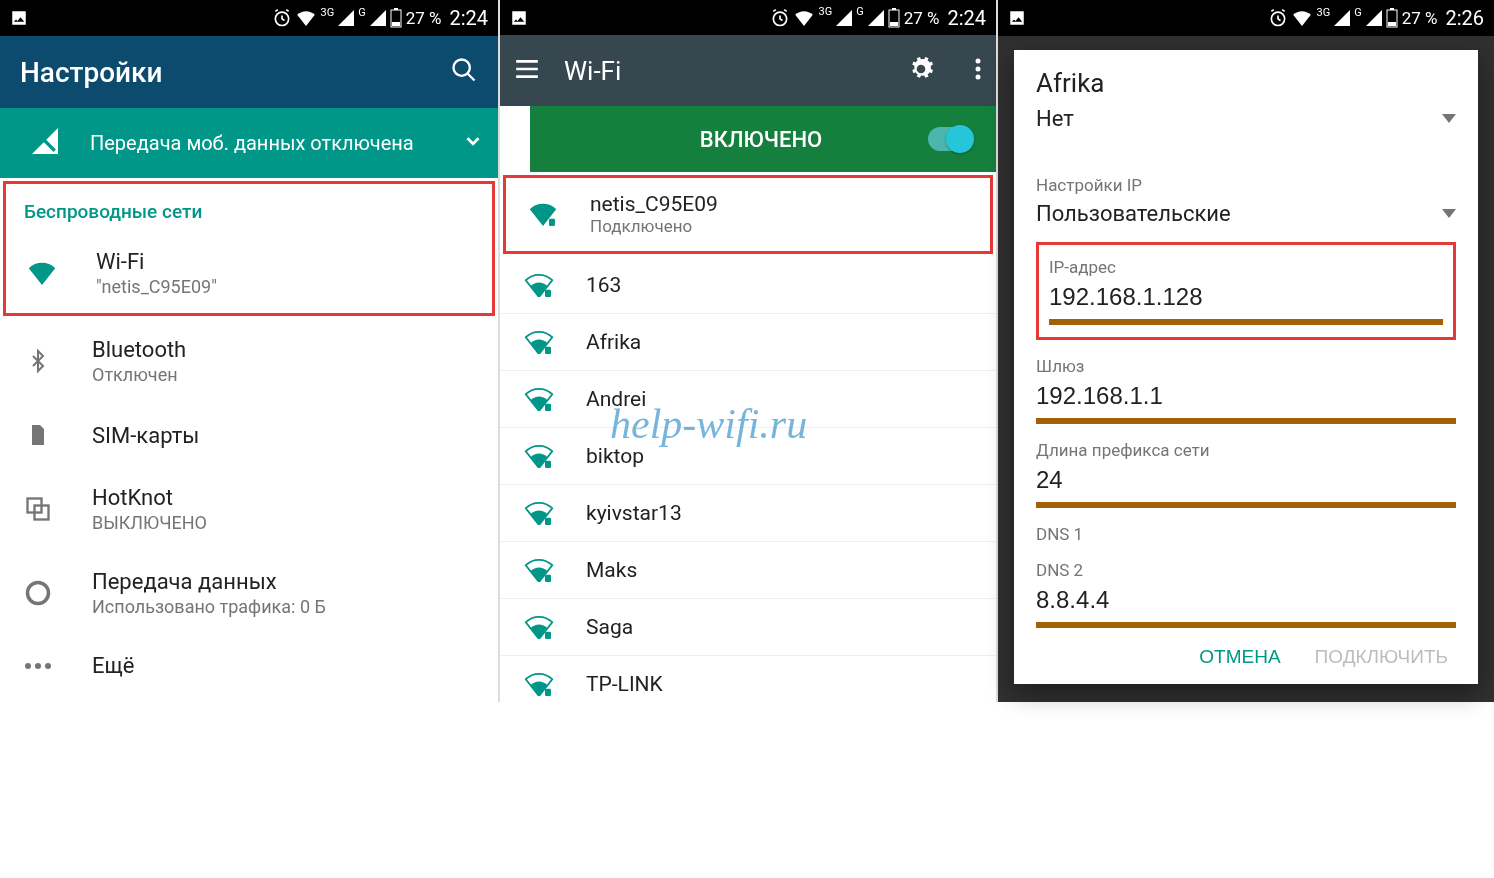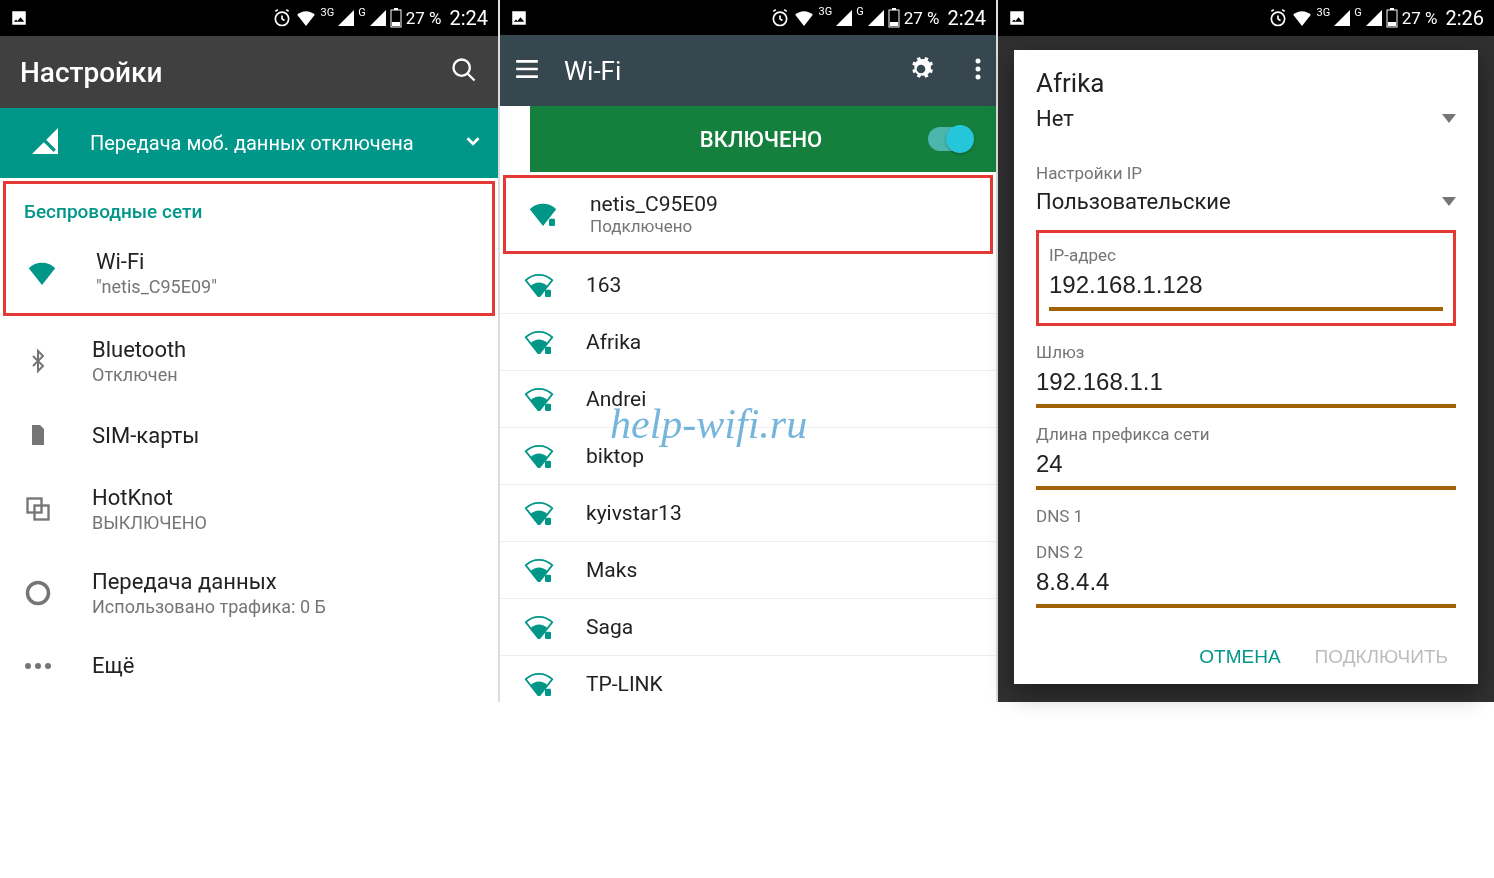--- a/index.html
+++ b/index.html
@@ -15,21 +15,21 @@
   .screen { width: 498px; height: 702px; background:#fff; position:relative; display:flex; flex-direction:column; }
   
   .status-bar { height: 36px; background:#000; color:#fff; display:flex; align-items:center; justify-content:space-between; padding:0 10px; font-size:17px; }
   .status-left, .status-right { display:flex; align-items:center; gap:6px; }
   .status-right { gap:4px; }
   .bat-pct { font-size:17px; }
   .bat-time { font-size:20px; font-weight:400; margin-left:4px;}
   .sb-ico { display:inline-flex; }
   .sup { font-size:11px; position:relative; top:-6px;}
   
-  .appbar { background:#404040; height:72px; color:#fff; display:flex; align-items:center; padding:0 20px; justify-content:space-between;}
+  .appbar { background:#0c4a6e; height:72px; color:#fff; display:flex; align-items:center; padding:0 20px; justify-content:space-between;}
   .appbar h1 { font-size:28px; font-weight:500;}
   .banner { background:#009688; color:#fff; height:70px; display:flex; align-items:center; padding:0 14px 0 32px; }
   .banner-txt { flex:1; margin-left:32px; font-size:20px; line-height:1.2; }
   .section-header { color:#009688; font-size:19px; font-weight:500; padding:18px 20px 8px 20px; }
   .setting-row { display:flex; align-items:center; padding:18px 20px; gap:36px; }
   .setting-row .texts { display:flex; flex-direction:column; gap:2px;}
   .setting-row .title { font-size:22px; color:#222; }
   .setting-row .sub { font-size:18px; color:#757575; }
   .row-icon { width:36px; display:flex; justify-content:center; color:#757575;}
   .hl-red { outline:3px solid #e53935; outline-offset:-2px; }
@@ -44,21 +44,21 @@
   .net-row .texts { display:flex; flex-direction:column;}
   .net-row .name { font-size:21px; color:#222;}
   .net-row .sub { font-size:17px; color:#757575;}
   .wifi-ico { width:38px; display:flex; justify-content:center;}
   
   .screen3-bg { background:#303030; position:absolute; inset:0; }
   .dialog { position:absolute; left:16px; right:16px; top:50px; bottom:18px; background:#fff; box-shadow:0 8px 24px rgba(0,0,0,.4); display:flex; flex-direction:column; padding:18px 22px 10px 22px;}
   .dlg-title { font-size:26px; color:#222; margin-bottom:2px;}
   .dd-row { display:flex; justify-content:space-between; align-items:center; font-size:22px; color:#222; padding:6px 0;}
   .field-label { color:#757575; font-size:17px; margin-top:16px;}
-  .field-input { font-size:24px; color:#222; border:none; border-bottom:4px solid #a16207; padding:6px 0 8px 0; width:100%; outline:none;}
+  .field-input { font-size:24px; color:#222; border:none; border-bottom:6px solid #a16207; padding:6px 0 8px 0; width:100%; outline:none;}
   .dlg-actions { margin-top:auto; display:flex; justify-content:flex-end; gap:34px; padding:14px 8px 6px 0;}
   .dlg-actions button { border:none; background:none; font-size:19px; font-weight:500; cursor:pointer;}
   .btn-cancel { color:#009688;}
   .btn-connect { color:#bdbdbd;}
   .hl-box { border:3px solid #e53935; padding:12px 10px; margin-top:10px; }
   .hl-box .field-label { margin-top:0;}
   .triangle-down { width:0;height:0;border-left:7px solid transparent;border-right:7px solid transparent;border-top:9px solid #757575;}
   
   .watermark { position:absolute; left:610px; top:380px; font-size:42px; color:#5fa9d6; opacity:.85; font-style:italic; font-family:Georgia,serif; z-index:200; pointer-events:none; transform:translateY(20px);}
 </style>
@@ -439,21 +439,21 @@
     </div>
   </div>
 
   <div class="dialog">
     <div class="dlg-title">Afrika</div>
     <div class="dd-row">
       <span>Нет</span>
       <span class="triangle-down"></span>
     </div>
 
-    <div class="field-label" style="margin-top:26px;">Настройки IP</div>
+    <div class="field-label" style="margin-top:38px;">Настройки IP</div>
     <div class="dd-row">
       <span>Пользовательские</span>
       <span class="triangle-down"></span>
     </div>
 
     <div class="hl-box">
       <div class="field-label">IP-адрес</div>
       <input class="field-input" value="192.168.1.128" style="">
     </div>
 

